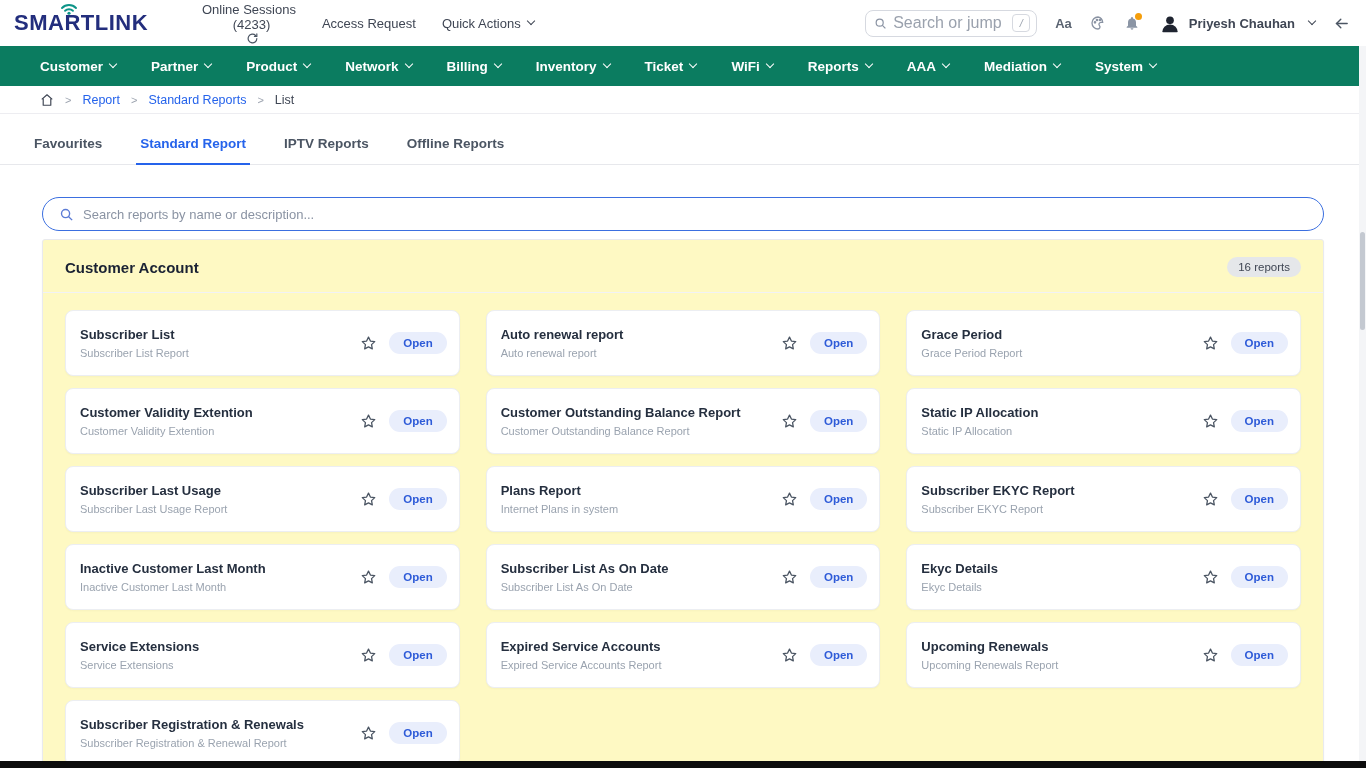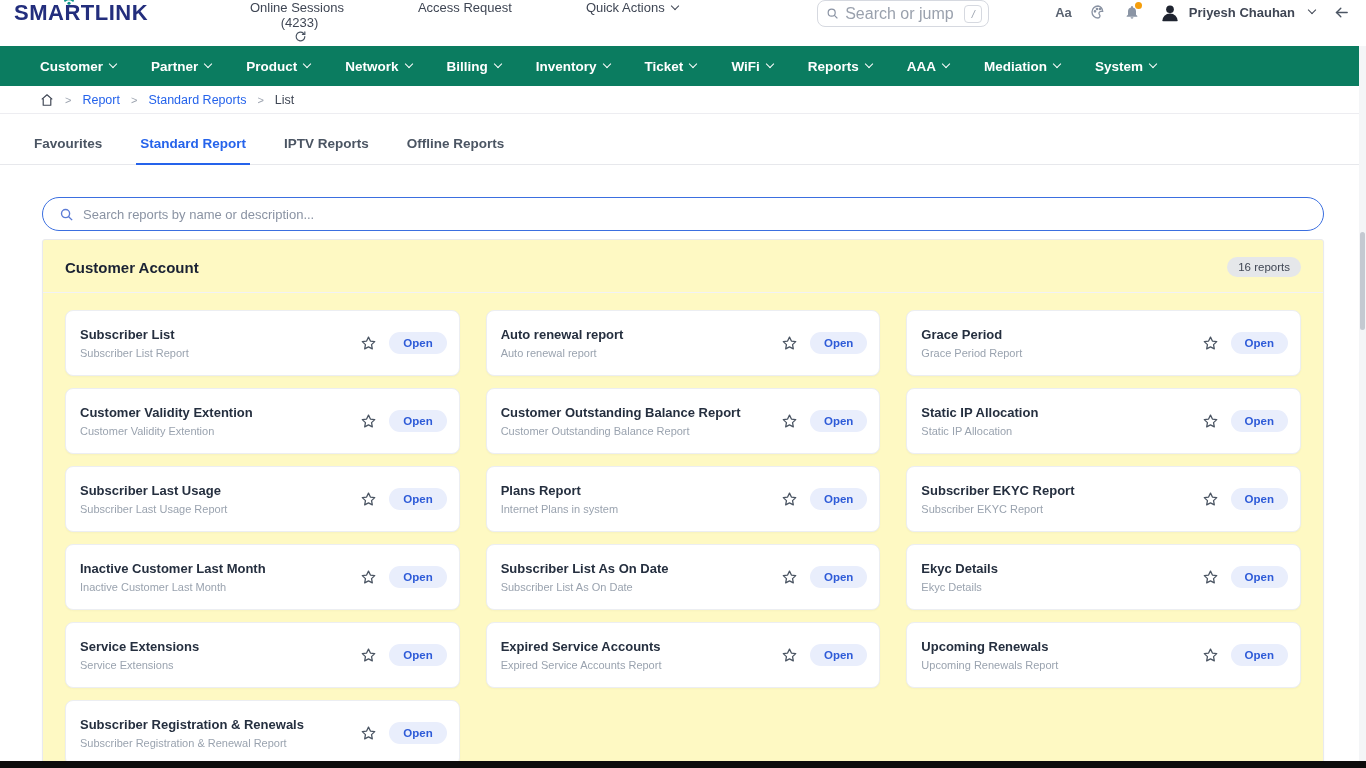--- a/index.html
+++ b/index.html
@@ -1,20 +1,20 @@
 <!DOCTYPE html>
 <html><head>
 <meta charset="utf-8">
 <style>
   * { margin:0; padding:0; box-sizing:border-box; }
   html,body { width:1366px; height:768px; overflow:hidden; background:#fff;
     font-family:"Liberation Sans", sans-serif; }
 
   
-  .topbar { height:46px; display:flex; align-items:flex-start; padding:0 16px 0 14px; background:#fff;gap:48px; }
+  .topbar { height:46px; display:flex; align-items:center; padding:0 16px 0 14px; background:#fff; }
   .logo { position:relative; width:188px; flex-shrink:0; display:flex; align-items:center; }
   .logo-text { font-size:22px; font-weight:bold; letter-spacing:.5px; color:#232e7d; }
   .logo-wifi { position:absolute; left:44px; top:-9px; }
   .tb-item { display:flex; align-items:center; font-size:13px; color:#3f4654; cursor:pointer; }
   .tb-gap { margin-right:26px;flex-direction:column; }
   .spacer { flex:1; }
   .tb-search { width:172px; height:27px; border:1px solid #d6d9e0; border-radius:8px;
     display:flex; align-items:center; padding:0 6px 0 8px; gap:6px; }
   .tb-search input { border:none; outline:none; flex:1; min-width:0; font-size:16px; color:#a21caf;
     font-family:"Liberation Sans", sans-serif; }

